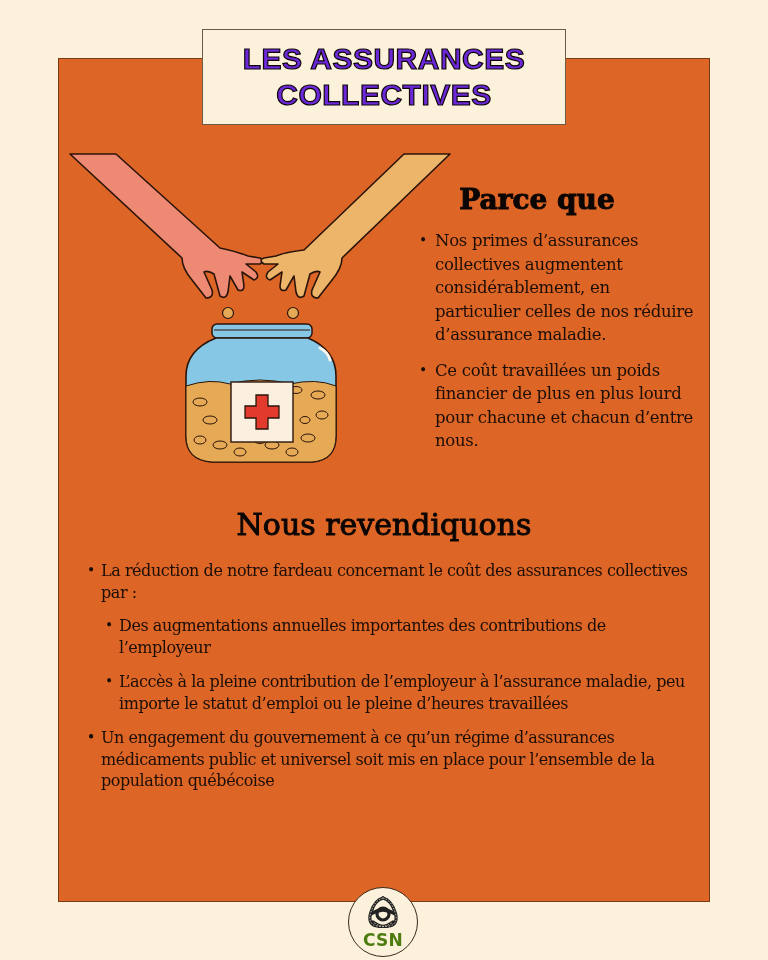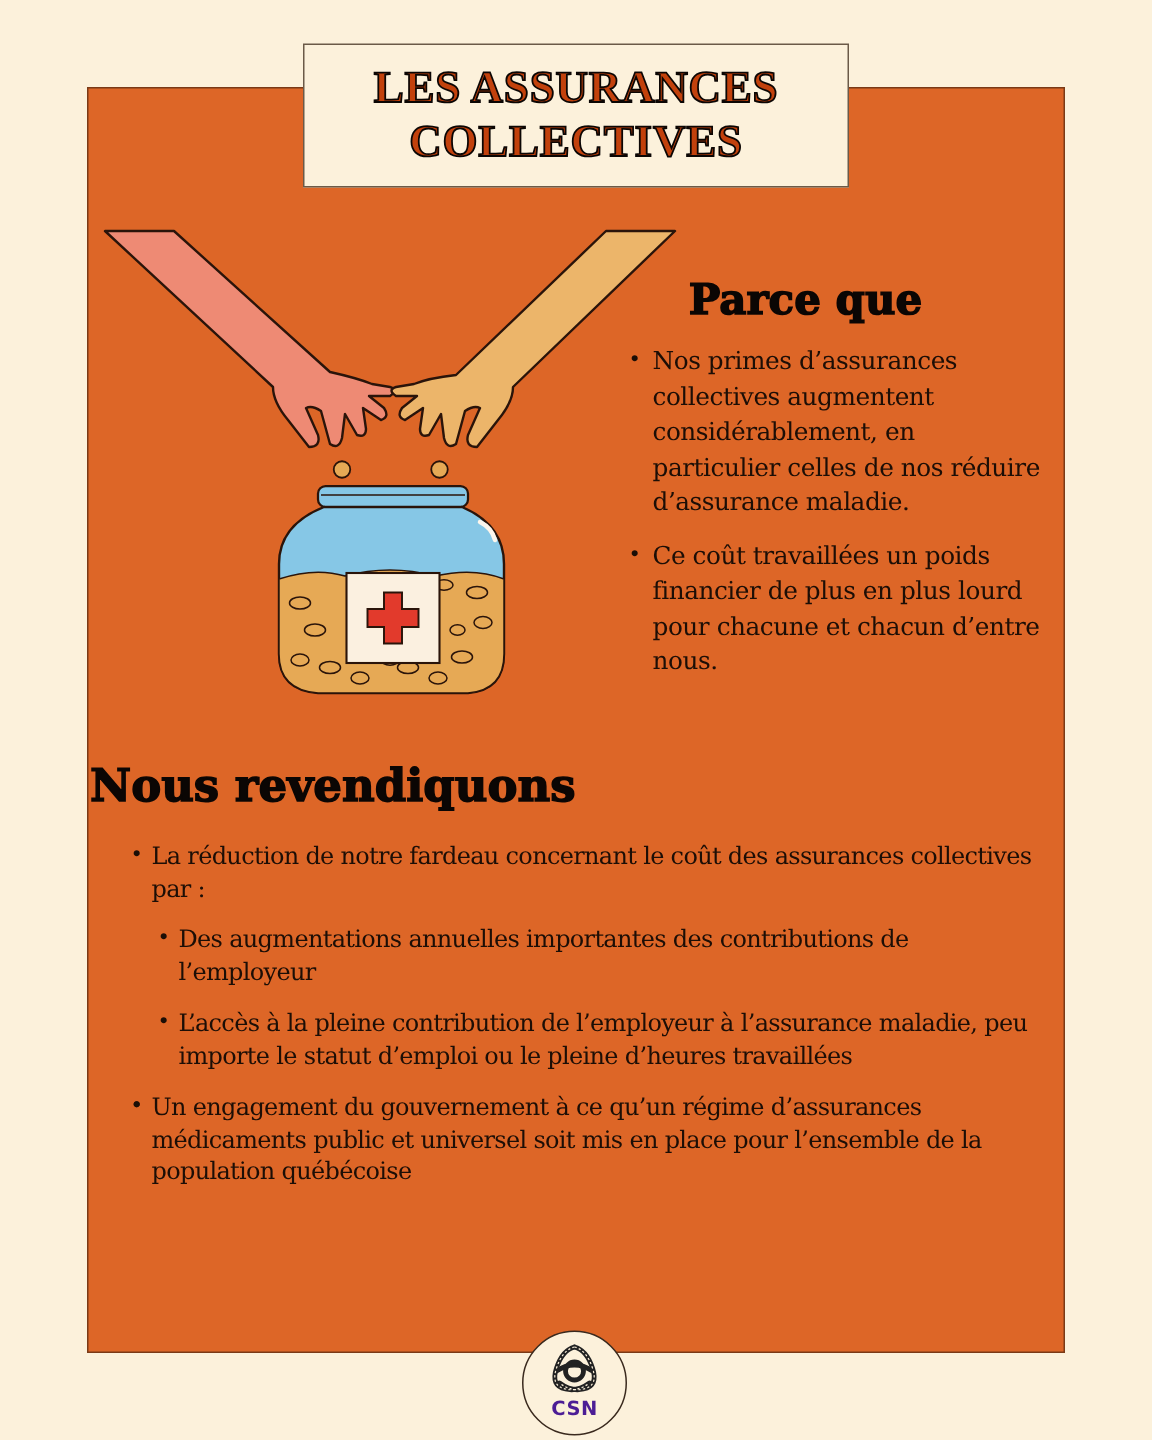--- a/index.html
+++ b/index.html
@@ -17,23 +17,23 @@
   }
   .title-box {
     position: absolute; left: 202px; top: 29px; width: 364px; height: 96px;
     background: #FCF1DB;
     border: 1.5px solid #6b5a48;
     box-sizing: border-box;
     display: flex; flex-direction: column; align-items: center; justify-content: center;
     z-index: 3;
   }
   .title-line {
-    font-family: Liberation Serif, serif;
+    font-family: Liberation Sans, sans-serif;
     font-weight: 900; font-size: 30px; line-height: 36px;
-    letter-spacing: 0.5px; color: #c2410c;
+    letter-spacing: 0.5px; color: #6d28d9;
     -webkit-text-stroke: 1.2px #0b0604;
   }
   .illustration { position: absolute; left: 60px; top: 140px; width: 400px; height: 340px; z-index: 1; }
   .h-parce {
     position: absolute; left: 452px; top: 180px; width: 170px; text-align: center;
     font-weight: 900; font-size: 28px; line-height: 40px; color: #0b0604;
     -webkit-text-stroke: 1px #0b0604;
     z-index: 2;
   }
   .parce-list {
@@ -42,22 +42,22 @@
   }
   .parce-list li {
     position: relative; padding-left: 21px;
     font-size: 16.5px; line-height: 23.5px; margin-bottom: 12px;
     letter-spacing: -0.3px;
   }
   .bullet {
     position: absolute; left: 5px; top: 0; font-size: 14px;
   }
   .h-nous {
-    position: absolute; left: 60px; top: 503px; width: 648px; text-align: left;
-    font-weight: 700; font-size: 30px; line-height: 44px; color: #0b0604;
+    position: absolute; left: 60px; top: 503px; width: 648px; text-align: center;
+    font-weight: 400; font-size: 30px; line-height: 44px; color: #0b0604;
     -webkit-text-stroke: 1px #0b0604;
   }
   .nous-list {
     position: absolute; left: 84px; top: 560px; width: 610px;
     list-style: none; margin: 0; padding: 0;
   }
   .nous-list > li {
     position: relative; padding-left: 17px;
     font-size: 16px; line-height: 21.5px; margin-bottom: 13px;
     letter-spacing: -0.45px;
@@ -70,22 +70,22 @@
   }
   .sub-list li .bullet { left: 2px; }
   .nous-list > li > .bullet { left: 3px; }
   .logo {
     position: absolute; left: 348px; top: 887px; width: 70px; height: 70px;
     border-radius: 50%; background: #FCF1DB; border: 1.5px solid #3a2a1e;
     box-sizing: border-box; z-index: 3;
     display: flex; flex-direction: column; align-items: center; justify-content: flex-start;
   }
   .logo-text {
-    font-family: "DejaVu Sans", sans-serif; font-weight: 900; font-size: 13px;
-    line-height: 14px; color: #4c1d95; margin-top: 1px; letter-spacing: 0.3px;
+    font-family: "DejaVu Sans", sans-serif; font-weight: 900; font-size: 17px;
+    line-height: 14px; color: #4d7c0f; margin-top: 1px; letter-spacing: 0.3px;
   }
 </style>
 </head>
 <body>
 
 <div class="panel"></div>
 
 <div class="title-box">
   <div class="title-line">LES ASSURANCES</div>
   <div class="title-line">COLLECTIVES</div>

